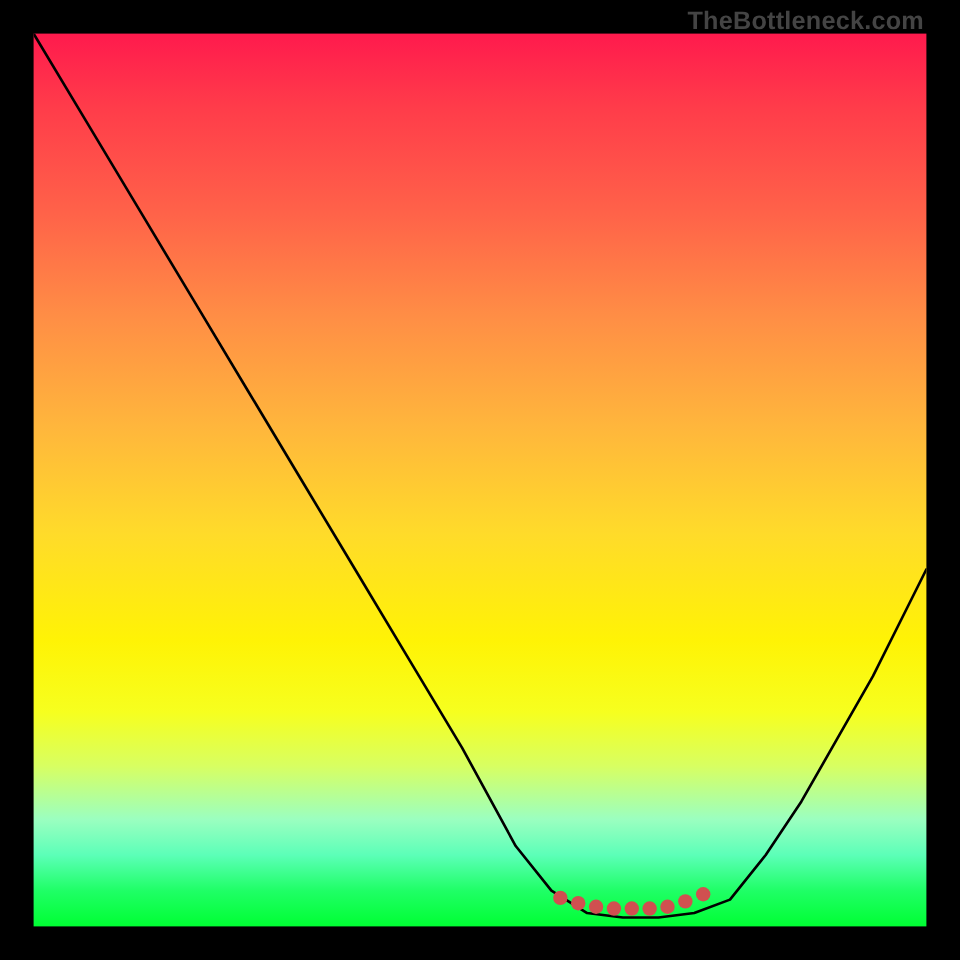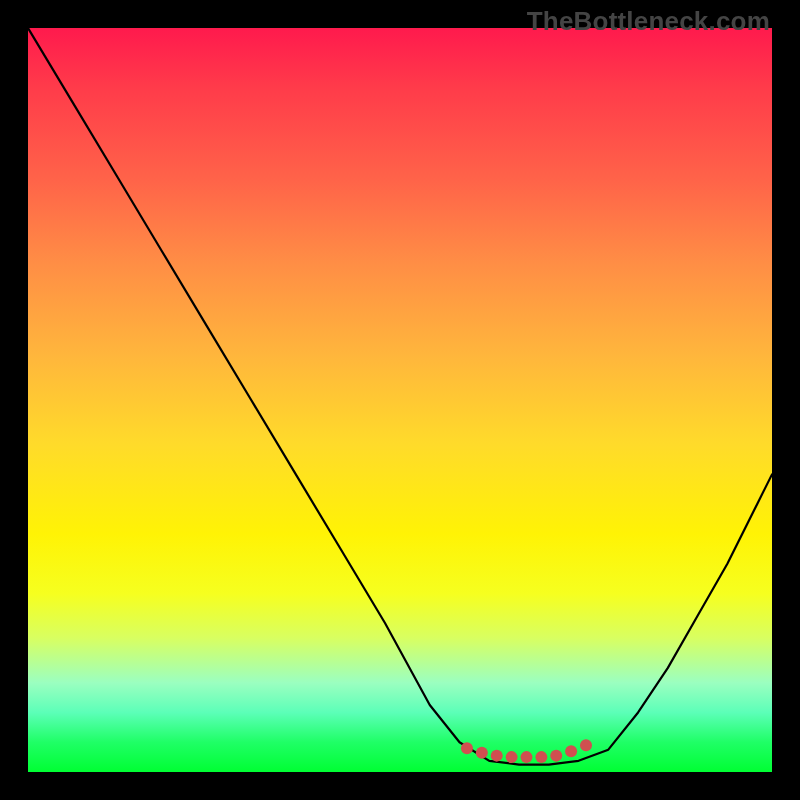--- a/index.html
+++ b/index.html
@@ -27,21 +27,21 @@
       #00ff33 100%
     );
   }
   .curve-layer { position: absolute; left: 0; top: 0; width: 744px; height: 744px; }
   .watermark {
     position: absolute;
     top: 6px;
     right: 30px;
     color: #444;
     font-family: Arial, Helvetica, sans-serif;
-    font-size: 26px;
+    font-size: 21px;
     font-weight: 600;
     letter-spacing: 0.2px;
     user-select: none;
   }
 </style>
 </head>
 <body>
 
 <div class="stage">
   <div class="plot-area">

